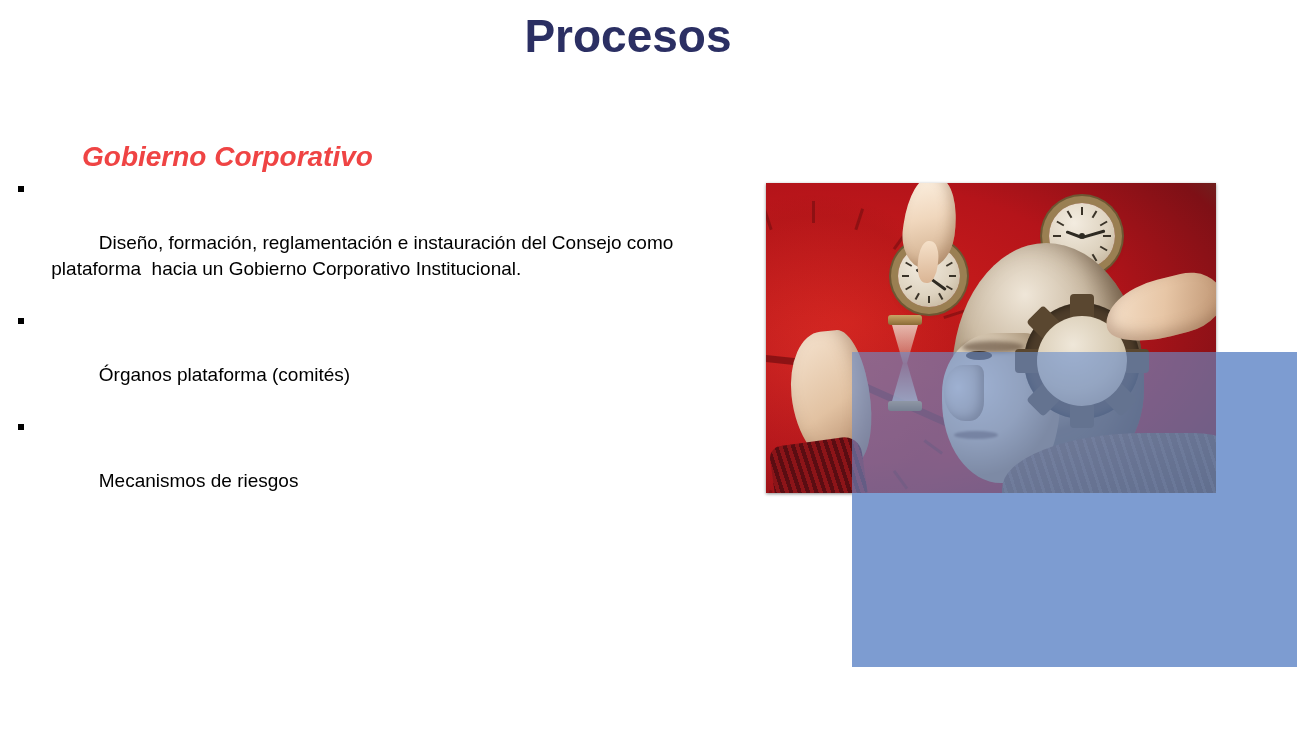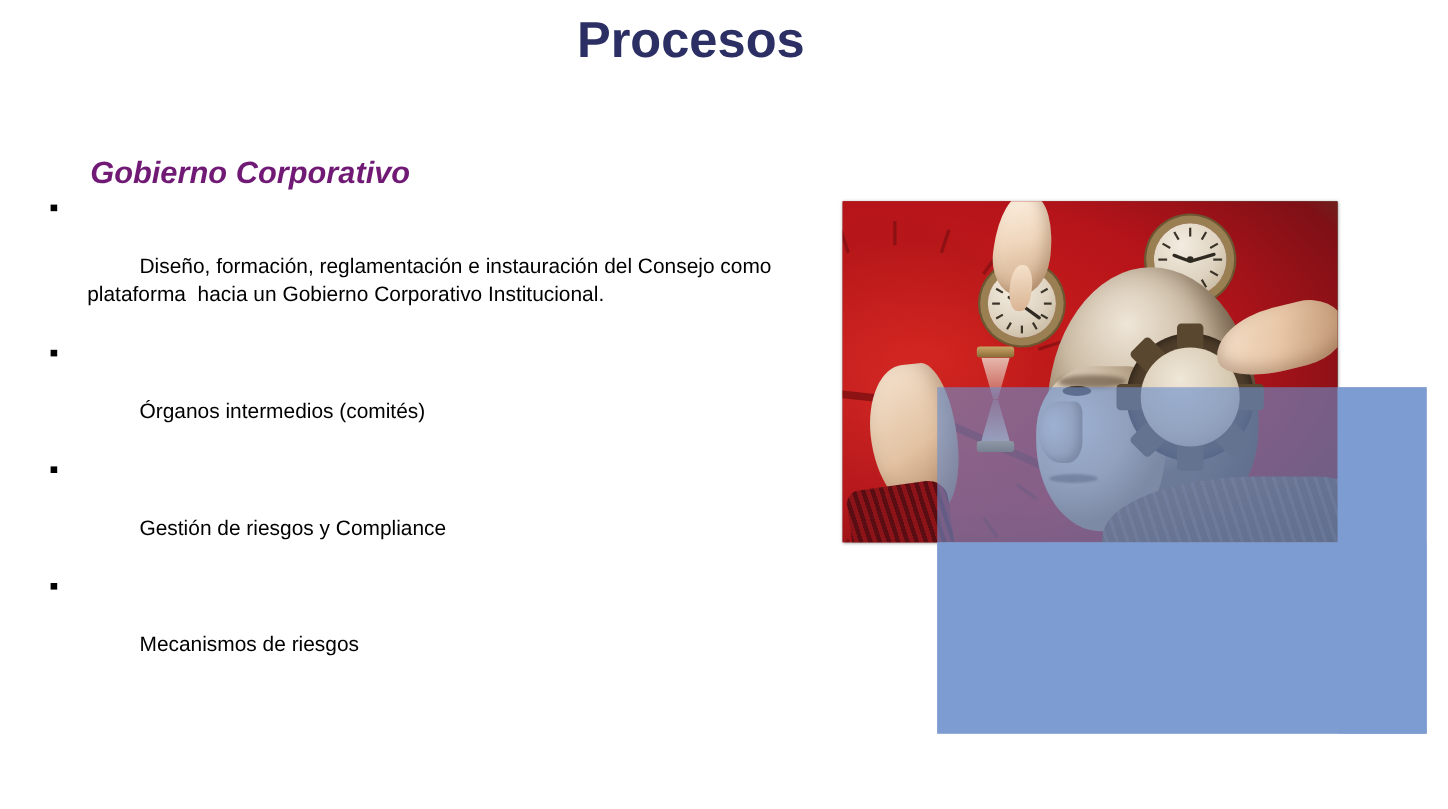--- a/index.html
+++ b/index.html
@@ -49,21 +49,21 @@
     width: 740px;
   }
 
   .section { position: relative; }
 
   .section-heading {
     font-family: "Liberation Sans", sans-serif;
     font-style: italic;
     font-weight: bold;
     font-size: 28px;
-    color: #701a75;
+    color: #ef4444;
     line-height: 1.24;
     margin: 0;
     white-space: nowrap;
   }
   .heading-gobierno   { padding-left: 82px; }
 
   .bullet-list {
     list-style: none;
     margin: 0;
     padding: 0;
@@ -82,21 +82,21 @@
     position: absolute;
     left: 18px;
     top: 9px;
     width: 6px;
     height: 6px;
     background: #000000;
     display: block;
   }
 
   .sec-gobierno   { margin-top: 0px; }
-  .sec-gobierno .bullet-list { margin-top: 2px; padding-left: 28px; }
+  .sec-gobierno .bullet-list { margin-top: 2px; }
 
   
   .graphic-group {
     position: absolute;
     left: 766px;
     top: 183px;
     width: 534px;
     height: 486px;
   }
 
@@ -441,25 +441,21 @@
     <div class="section sec-gobierno">
       <div class="section-heading heading-gobierno">Gobierno Corporativo</div>
       <ul class="bullet-list">
         <li class="bullet-item">
           <span class="marker"></span>
           <span>Diseño, formación, reglamentación e instauración del Consejo como
  plataforma  hacia un Gobierno Corporativo Institucional.</span>
         </li>
         <li class="bullet-item">
           <span class="marker"></span>
-          <span>Órganos intermedios (comités)</span>
-        </li>
-        <li class="bullet-item">
-          <span class="marker"></span>
-          <span>Gestión de riesgos y Compliance</span>
+          <span>Órganos plataforma (comités)</span>
         </li>
         <li class="bullet-item">
           <span class="marker"></span>
           <span>Mecanismos de riesgos</span>
         </li>
       </ul>
     </div>
 
   </div>
 

